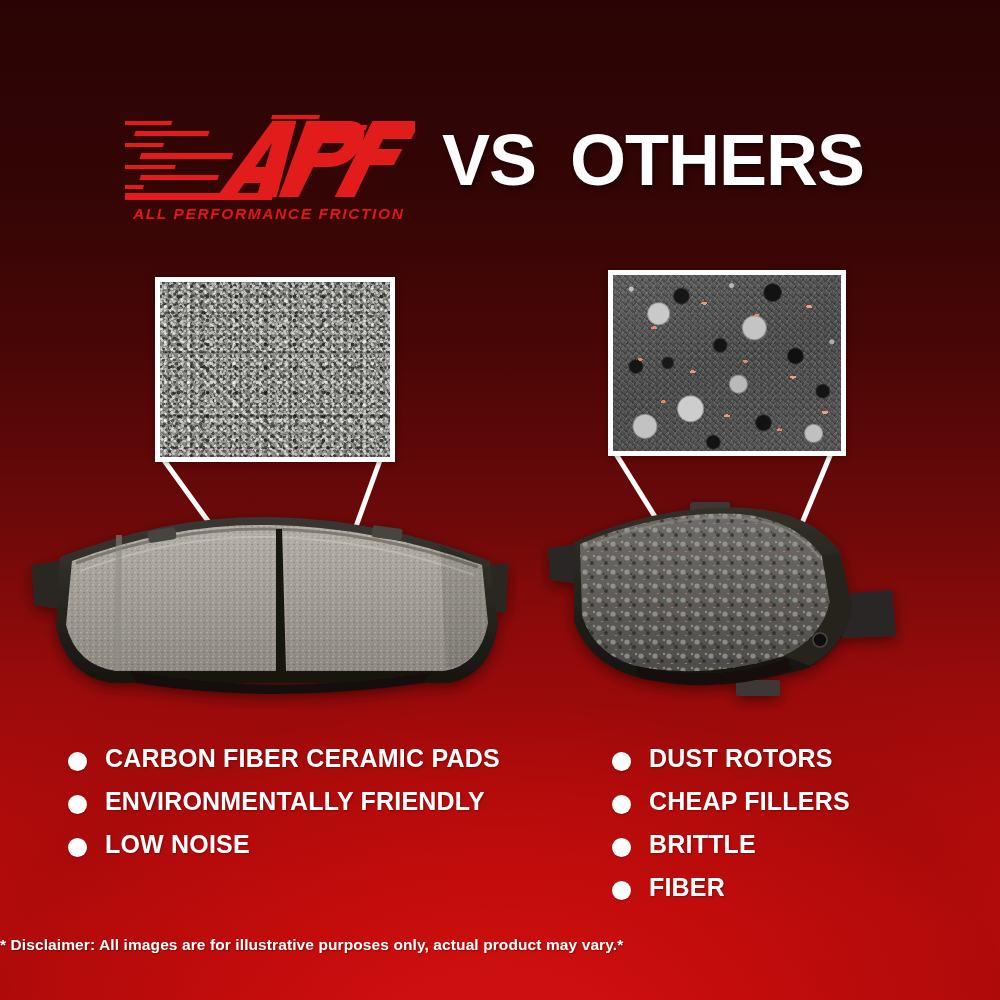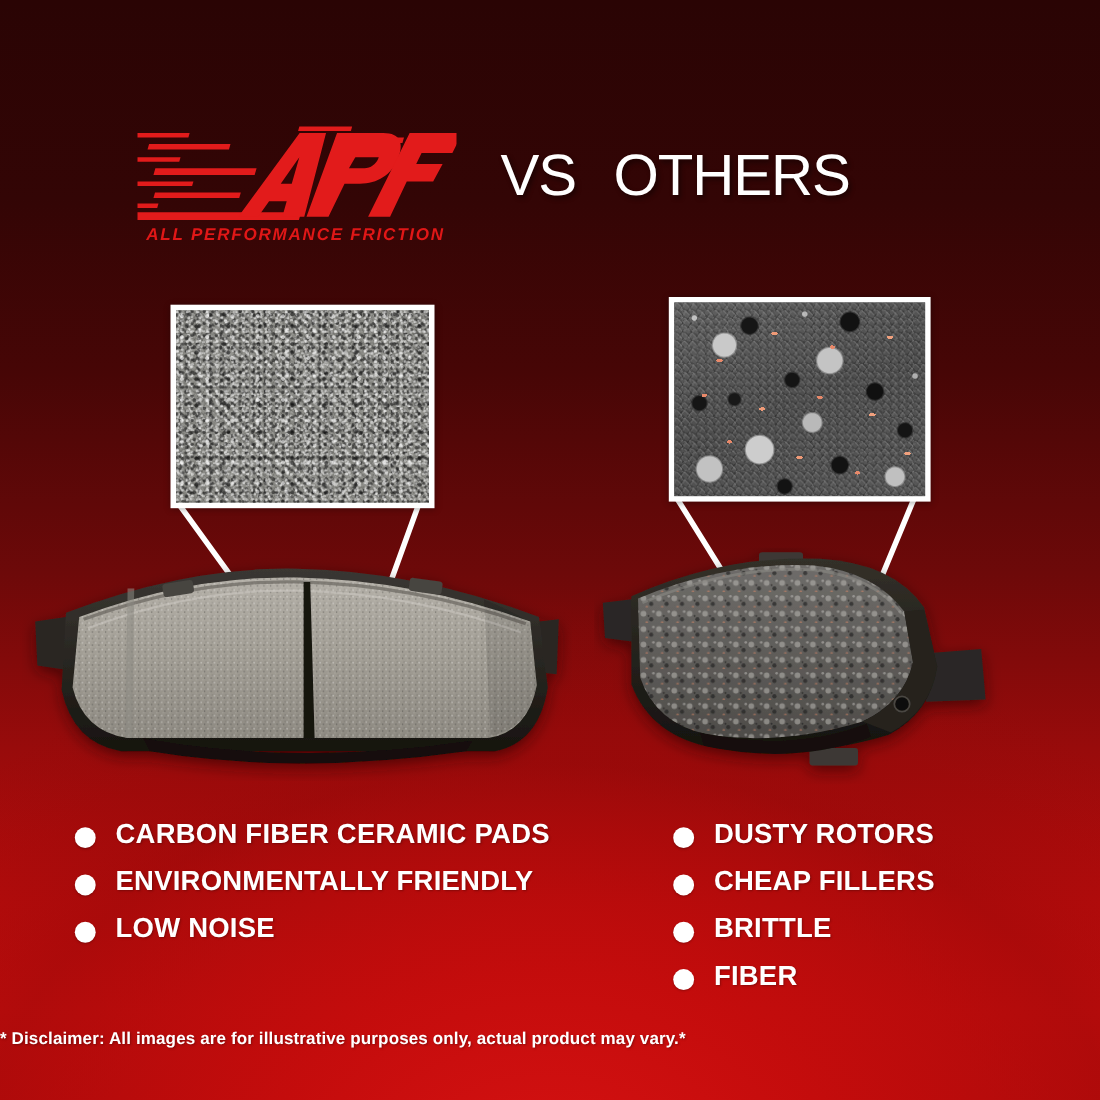--- a/index.html
+++ b/index.html
@@ -20,22 +20,22 @@
 
   .logo-wrap{position:absolute;left:125px;top:105px;width:290px;height:135px;}
   .logo-svg{position:absolute;left:0;top:0;}
   .tagline{
     position:absolute;left:8px;top:100px;width:276px;
     color:#e01717;font-size:15.5px;font-weight:bold;font-style:italic;
     letter-spacing:1.6px;white-space:nowrap;
   }
 
   .vs-title{
-    position:absolute;left:455px;top:126px;
-    color:#ffffff;font-size:53px;font-weight:normal;line-height:68px;
+    position:absolute;left:442px;top:126px;
+    color:#ffffff;font-size:72px;font-weight:bold;line-height:68px;
     letter-spacing:-1px;white-space:nowrap;
     text-shadow:2px 3px 5px rgba(0,0,0,0.45);
   }
   .vs-title .gap{display:inline-block;width:34px;}
 
   
   .swatch{
     position:absolute;background:#ffffff;padding:5px;
     box-shadow:0 1px 6px rgba(0,0,0,0.35);
   }
@@ -338,21 +338,21 @@
     </div>
     <div class="feat-row">
       <span class="bullet"></span>
       <span class="feat-text">LOW NOISE</span>
     </div>
   </div>
 
   <div class="feat-list" id="list-right">
     <div class="feat-row">
       <span class="bullet"></span>
-      <span class="feat-text">DUSTY ROTORS</span>
+      <span class="feat-text">DUST ROTORS</span>
     </div>
     <div class="feat-row">
       <span class="bullet"></span>
       <span class="feat-text">CHEAP FILLERS</span>
     </div>
     <div class="feat-row">
       <span class="bullet"></span>
       <span class="feat-text">BRITTLE</span>
     </div>
     <div class="feat-row">

